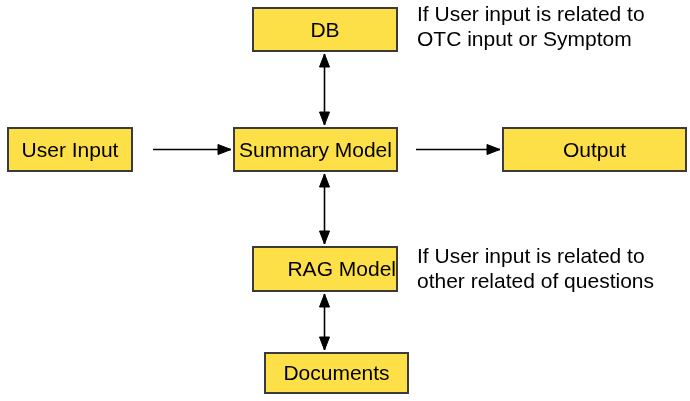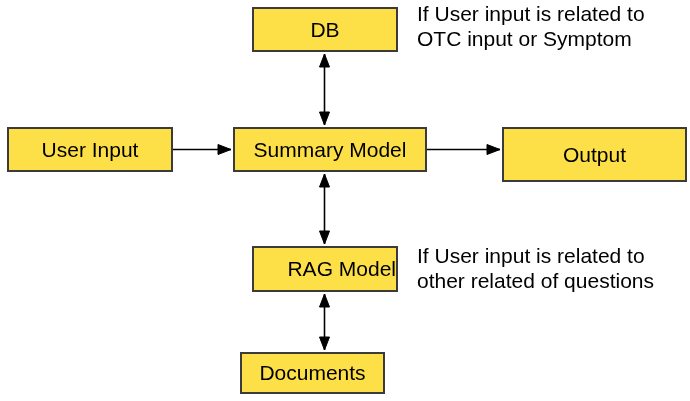--- a/index.html
+++ b/index.html
@@ -21,25 +21,25 @@
     border: 2px solid #3b3b3b;
     background: #fde047;
     display: flex;
     align-items: center;
     justify-content: center;
     font-size: 21px;
     color: #000000;
     white-space: nowrap;
   }
   #node-db        { left: 252px; top: 7px;   width: 146px; height: 45px; }
-  #node-user-input{ left: 7px;   top: 127px; width: 166px; height: 45px; }
-  #node-summary   { left: 233px; top: 127px; width: 194px; height: 45px; align-items: center; }
-  #node-output    { left: 502px; top: 127px; width: 185px; height: 55px; }
+  #node-user-input{ left: 7px;   top: 127px; width: 126px; height: 45px; }
+  #node-summary   { left: 233px; top: 127px; width: 165px; height: 45px; align-items: center; }
+  #node-output    { left: 502px; top: 127px; width: 185px; height: 45px; }
   #node-rag       { left: 252px; top: 246px; width: 146px; height: 46px; justify-content: flex-end; }
-  #node-documents { left: 240px; top: 352px; width: 145px; height: 42px; }
+  #node-documents { left: 264px; top: 352px; width: 145px; height: 42px; }
 
   .annotation {
     position: absolute;
     font-size: 21px;
     line-height: 25px;
     color: #000000;
     white-space: nowrap;
   }
   #annotation-db  { left: 417px; top: 1px; }
   #annotation-rag { left: 417px; top: 243px; }

